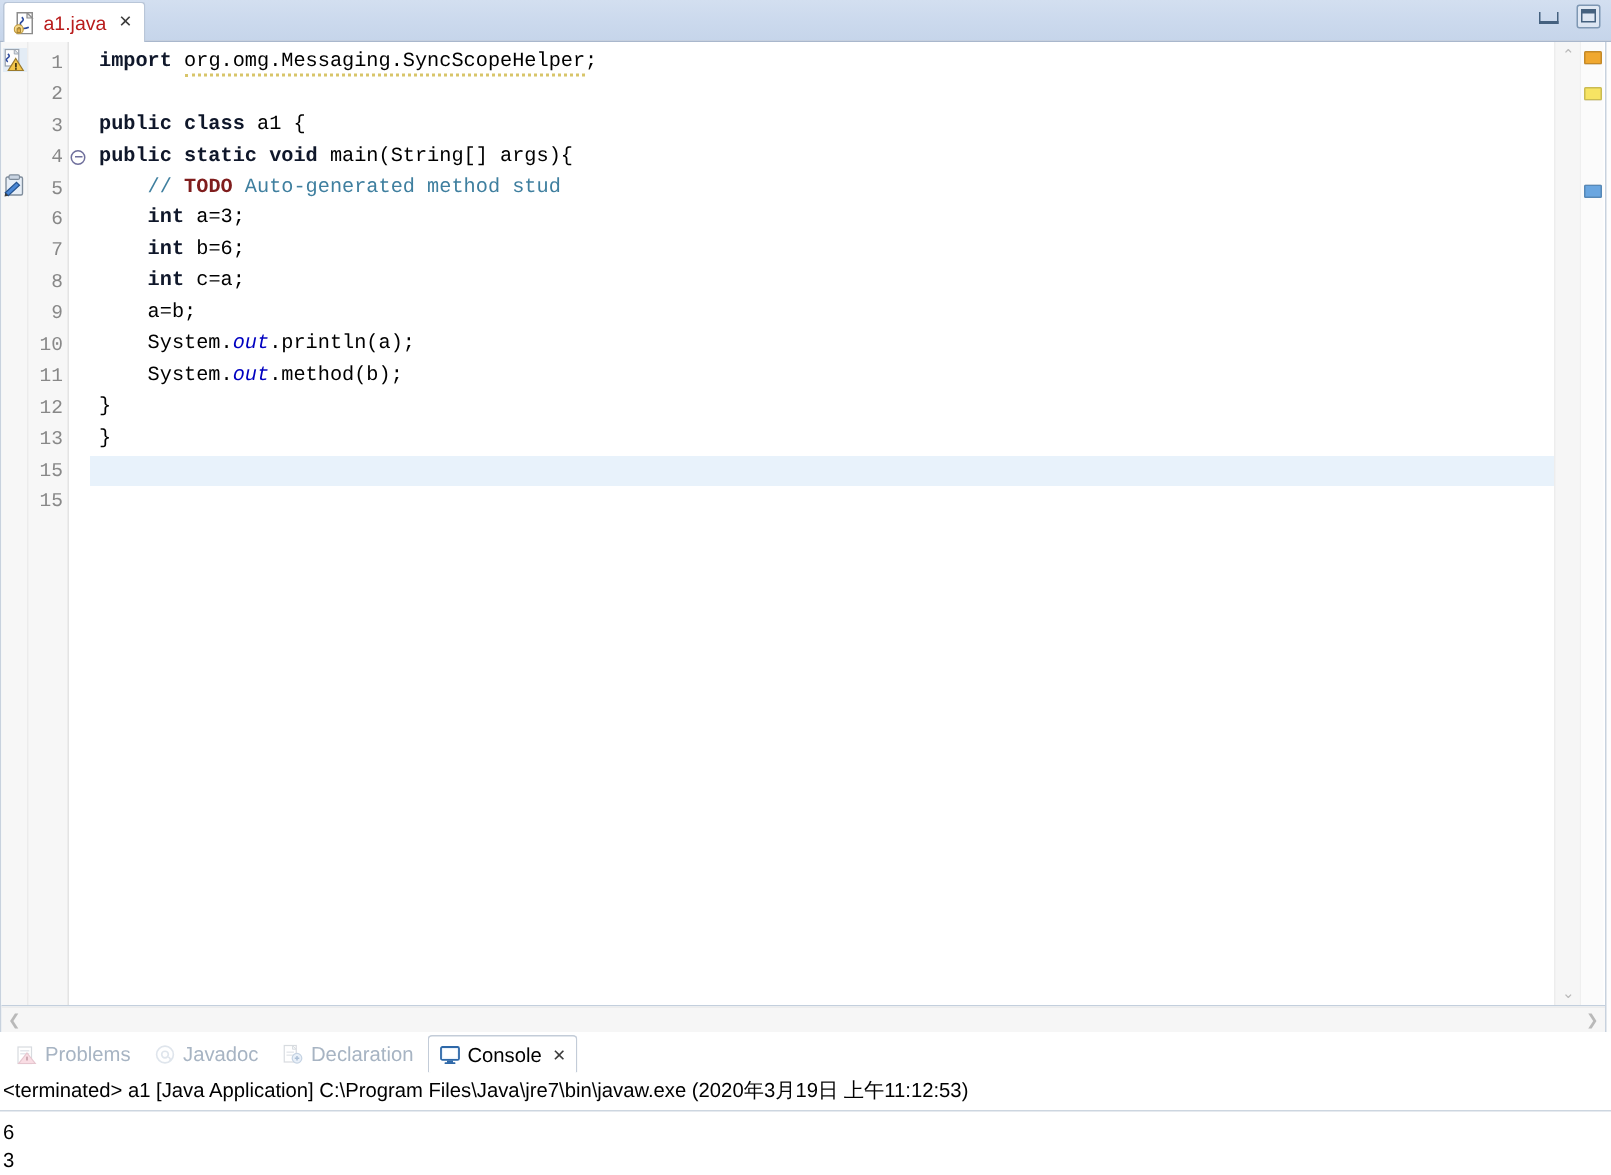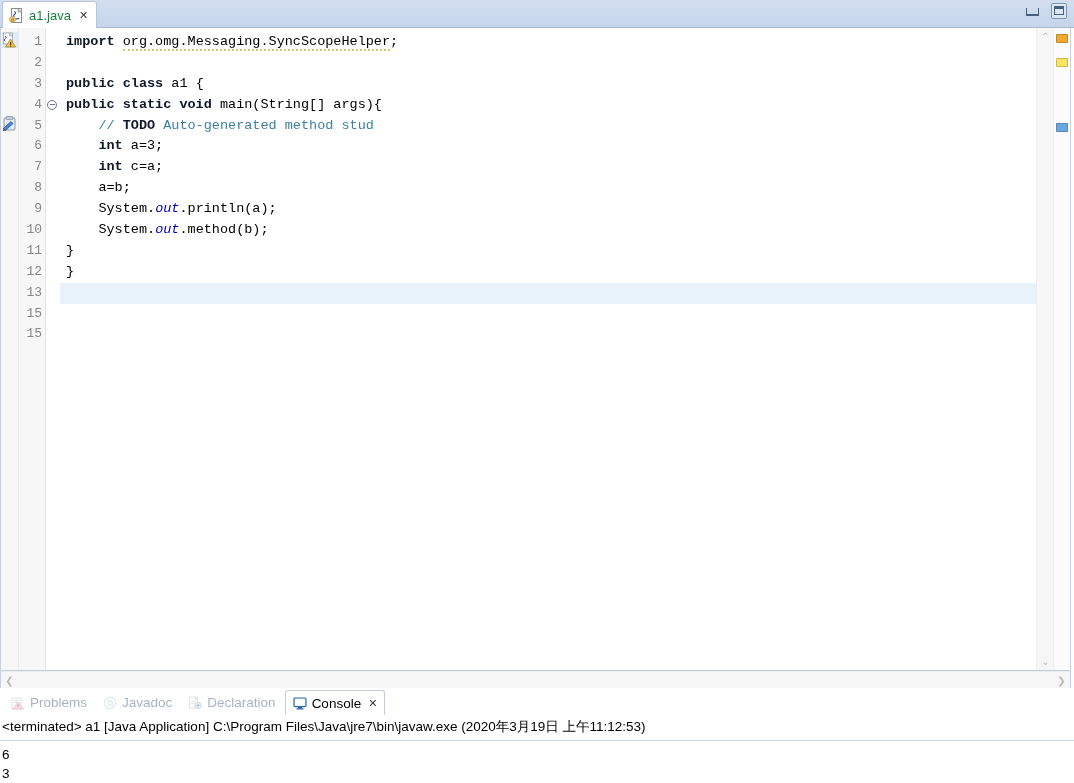--- a/index.html
+++ b/index.html
@@ -38,21 +38,21 @@
     border-bottom: none;
     border-radius: 3px 3px 0 0;
     display: flex;
     align-items: center;
     gap: 6px;
     position: relative;
     top: 1px;
   }
   .tab-label {
     font-size: 13px;
-    color: #15803d;
+    color: #b91c1c;
     line-height: 1;
     white-space: nowrap;
   }
   .tab-close {
     font-size: 11px;
     color: #3c3c3c;
     line-height: 1;
     cursor: pointer;
     margin-left: 2px;
   }
@@ -154,21 +154,21 @@
     white-space: pre;
     padding-left: 6px;
     position: relative;
   }
   .code-line.current {
     background: #e8f2fb;
     box-shadow: inset 0 0 0 0 #d4e7f7;
   }
   .kw { color: #0f172a; font-weight: bold; }
   .cmt { color: #3f7f9f; }
-  .cmt-todo { color: #0f172a; font-weight: bold; }
+  .cmt-todo { color: #7f1d1d; font-weight: bold; }
   .stfield { color: #0000c0; font-weight: normal; font-style: italic; }
   .warn-underline {
     border-bottom: 2px dotted #d8c56a;
     padding-bottom: 0px;
   }
 
   
   .v-scroll-col {
     width: 34px; flex: 0 0 34px;
     display: flex;
@@ -369,20 +369,21 @@
           <div class="fold-row"></div>
         </div>
 
       <div class="code-area" id="codeArea">
           <div class="code-line"><span class="kw">import </span><span class="warn-underline">org.omg.Messaging.SyncScopeHelper</span><span>;</span></div>
           <div class="code-line">&nbsp;</div>
           <div class="code-line"><span class="kw">public class </span><span>a1 {</span></div>
           <div class="code-line"><span class="kw">public static void </span><span>main(String[] args){</span></div>
           <div class="code-line"><span class="cmt">    // </span><span class="cmt-todo">TODO</span><span class="cmt"> Auto-generated method stud</span></div>
           <div class="code-line"><span>    </span><span class="kw">int</span><span> a=3;</span></div>
+          <div class="code-line"><span>    </span><span class="kw">int</span><span> b=6;</span></div>
           <div class="code-line"><span>    </span><span class="kw">int</span><span> c=a;</span></div>
           <div class="code-line"><span>    a=b;</span></div>
           <div class="code-line"><span>    System.</span><span class="stfield">out</span><span>.println(a);</span></div>
           <div class="code-line"><span>    System.</span><span class="stfield">out</span><span>.method(b);</span></div>
           <div class="code-line"><span>}</span></div>
           <div class="code-line"><span>}</span></div>
           <div class="code-line current">&nbsp;</div>
         </div>
 
       <div class="v-scroll-col">

